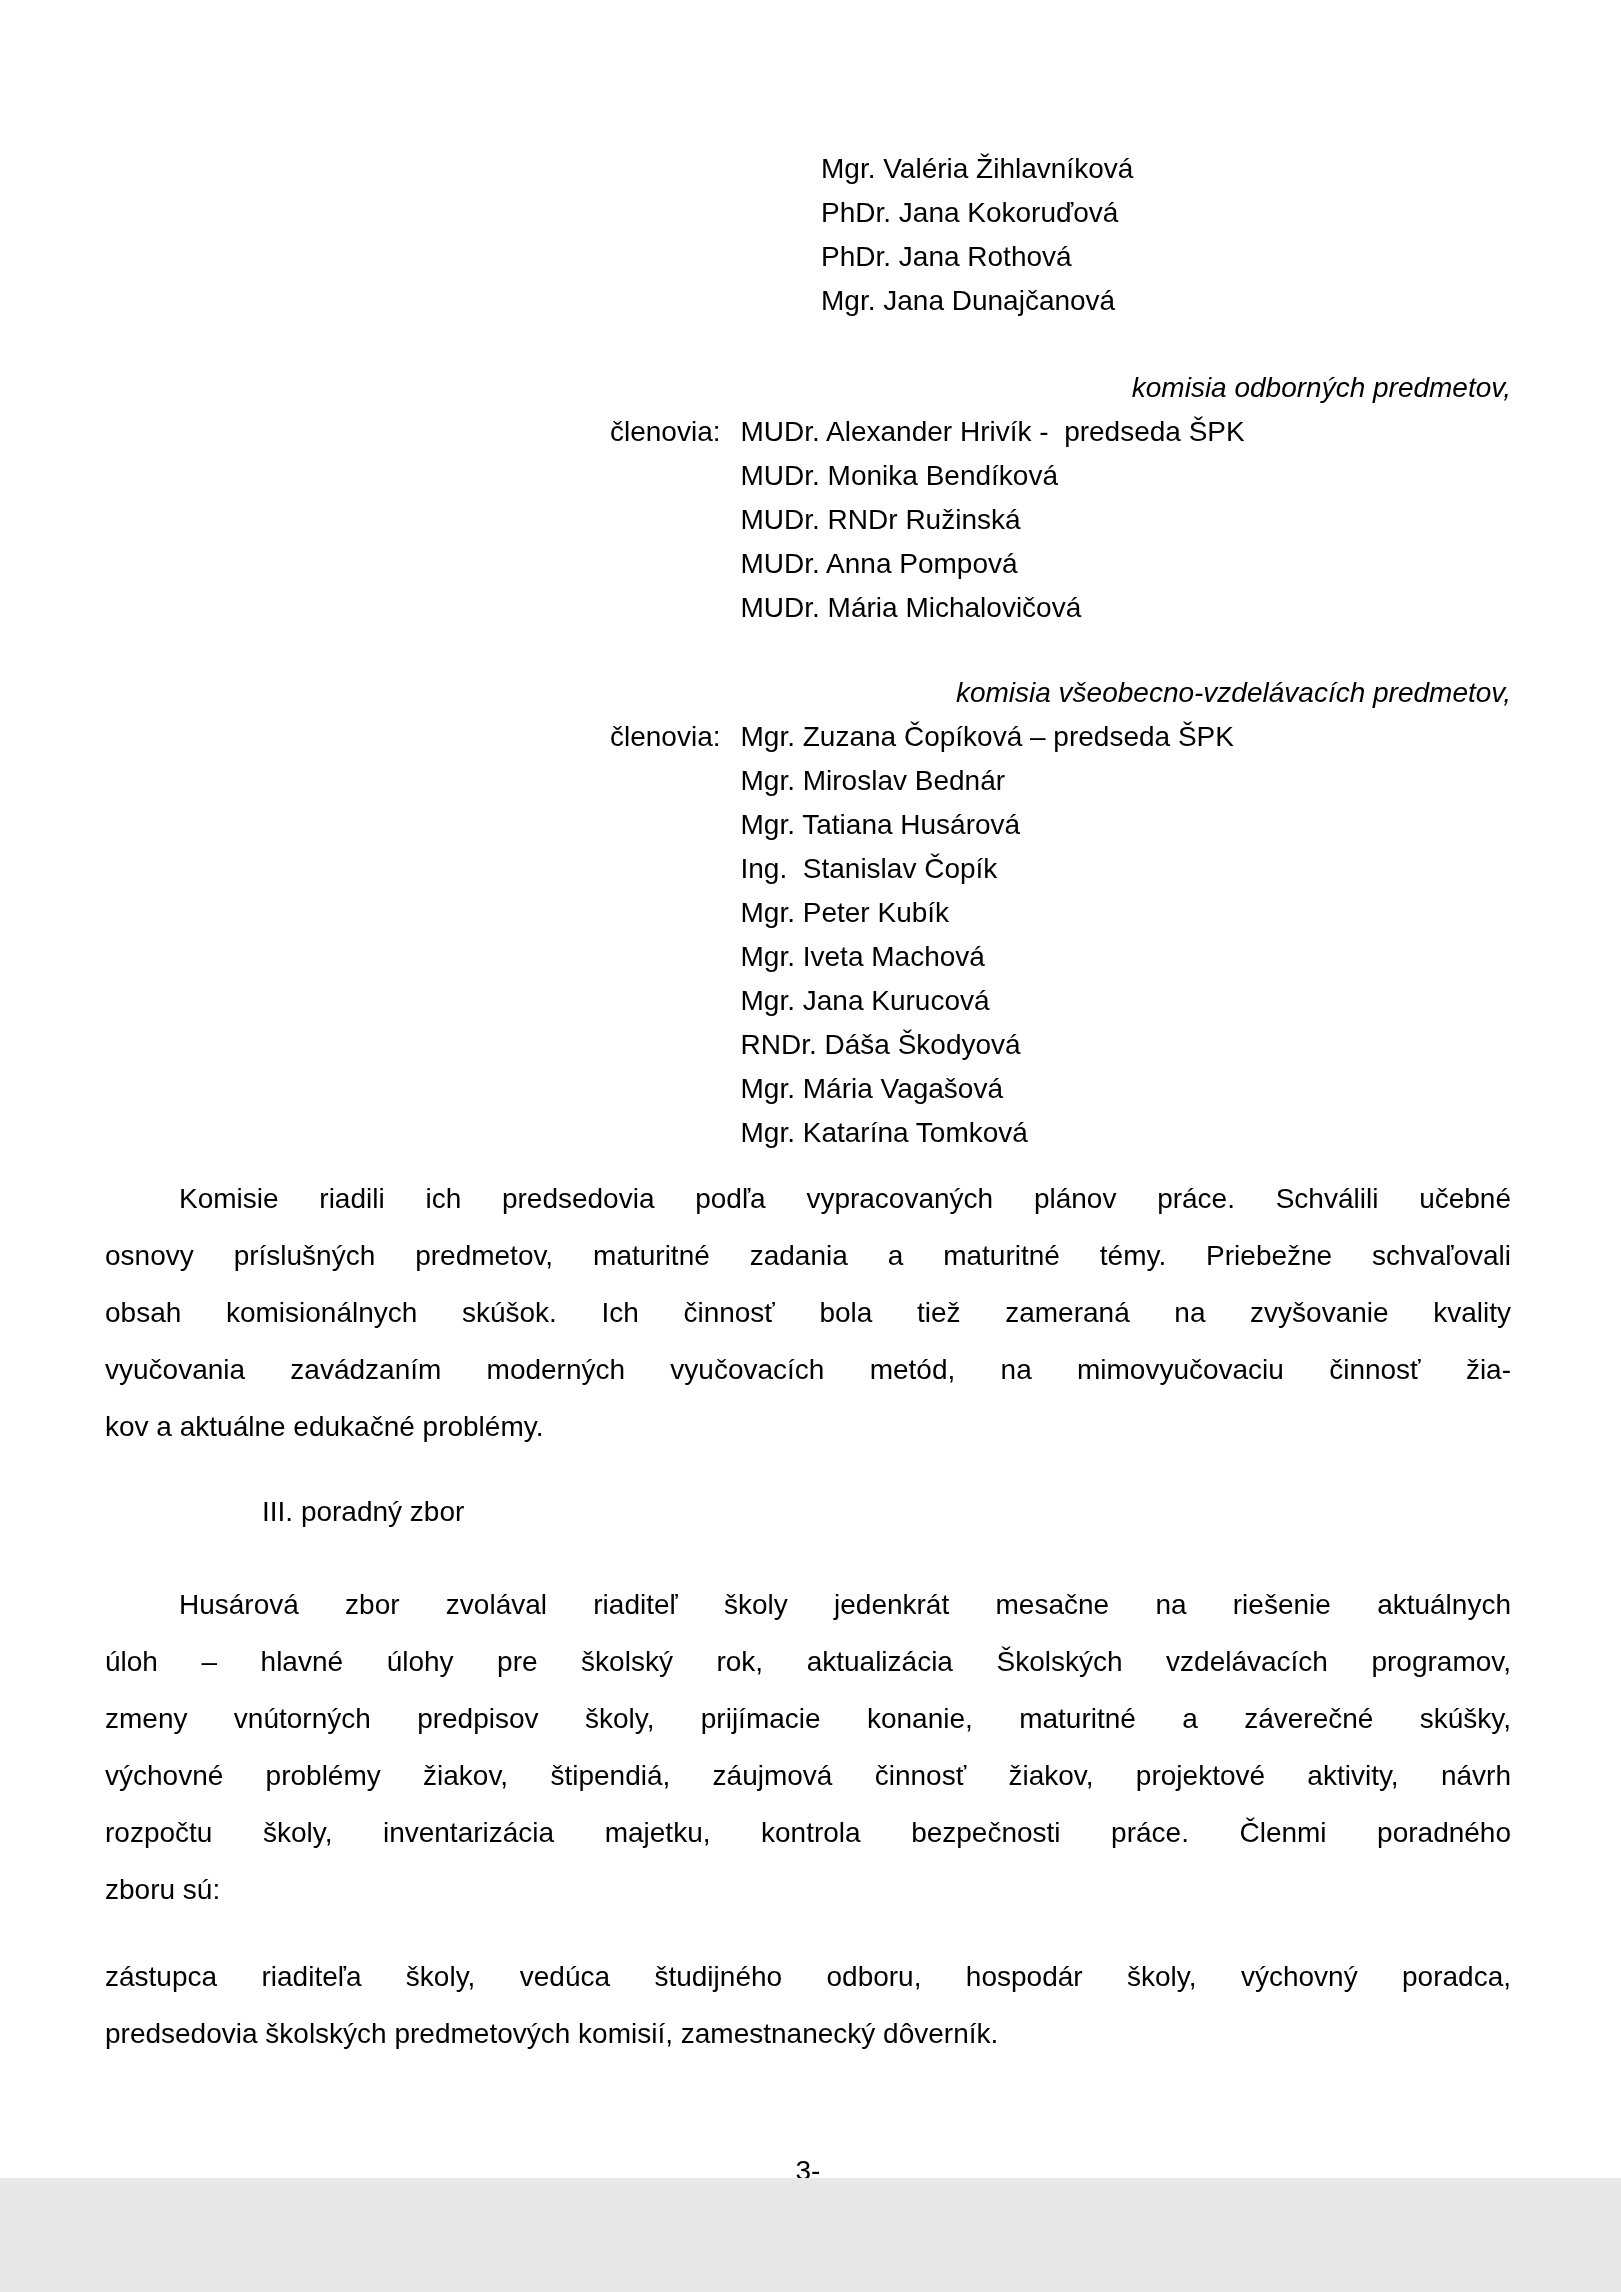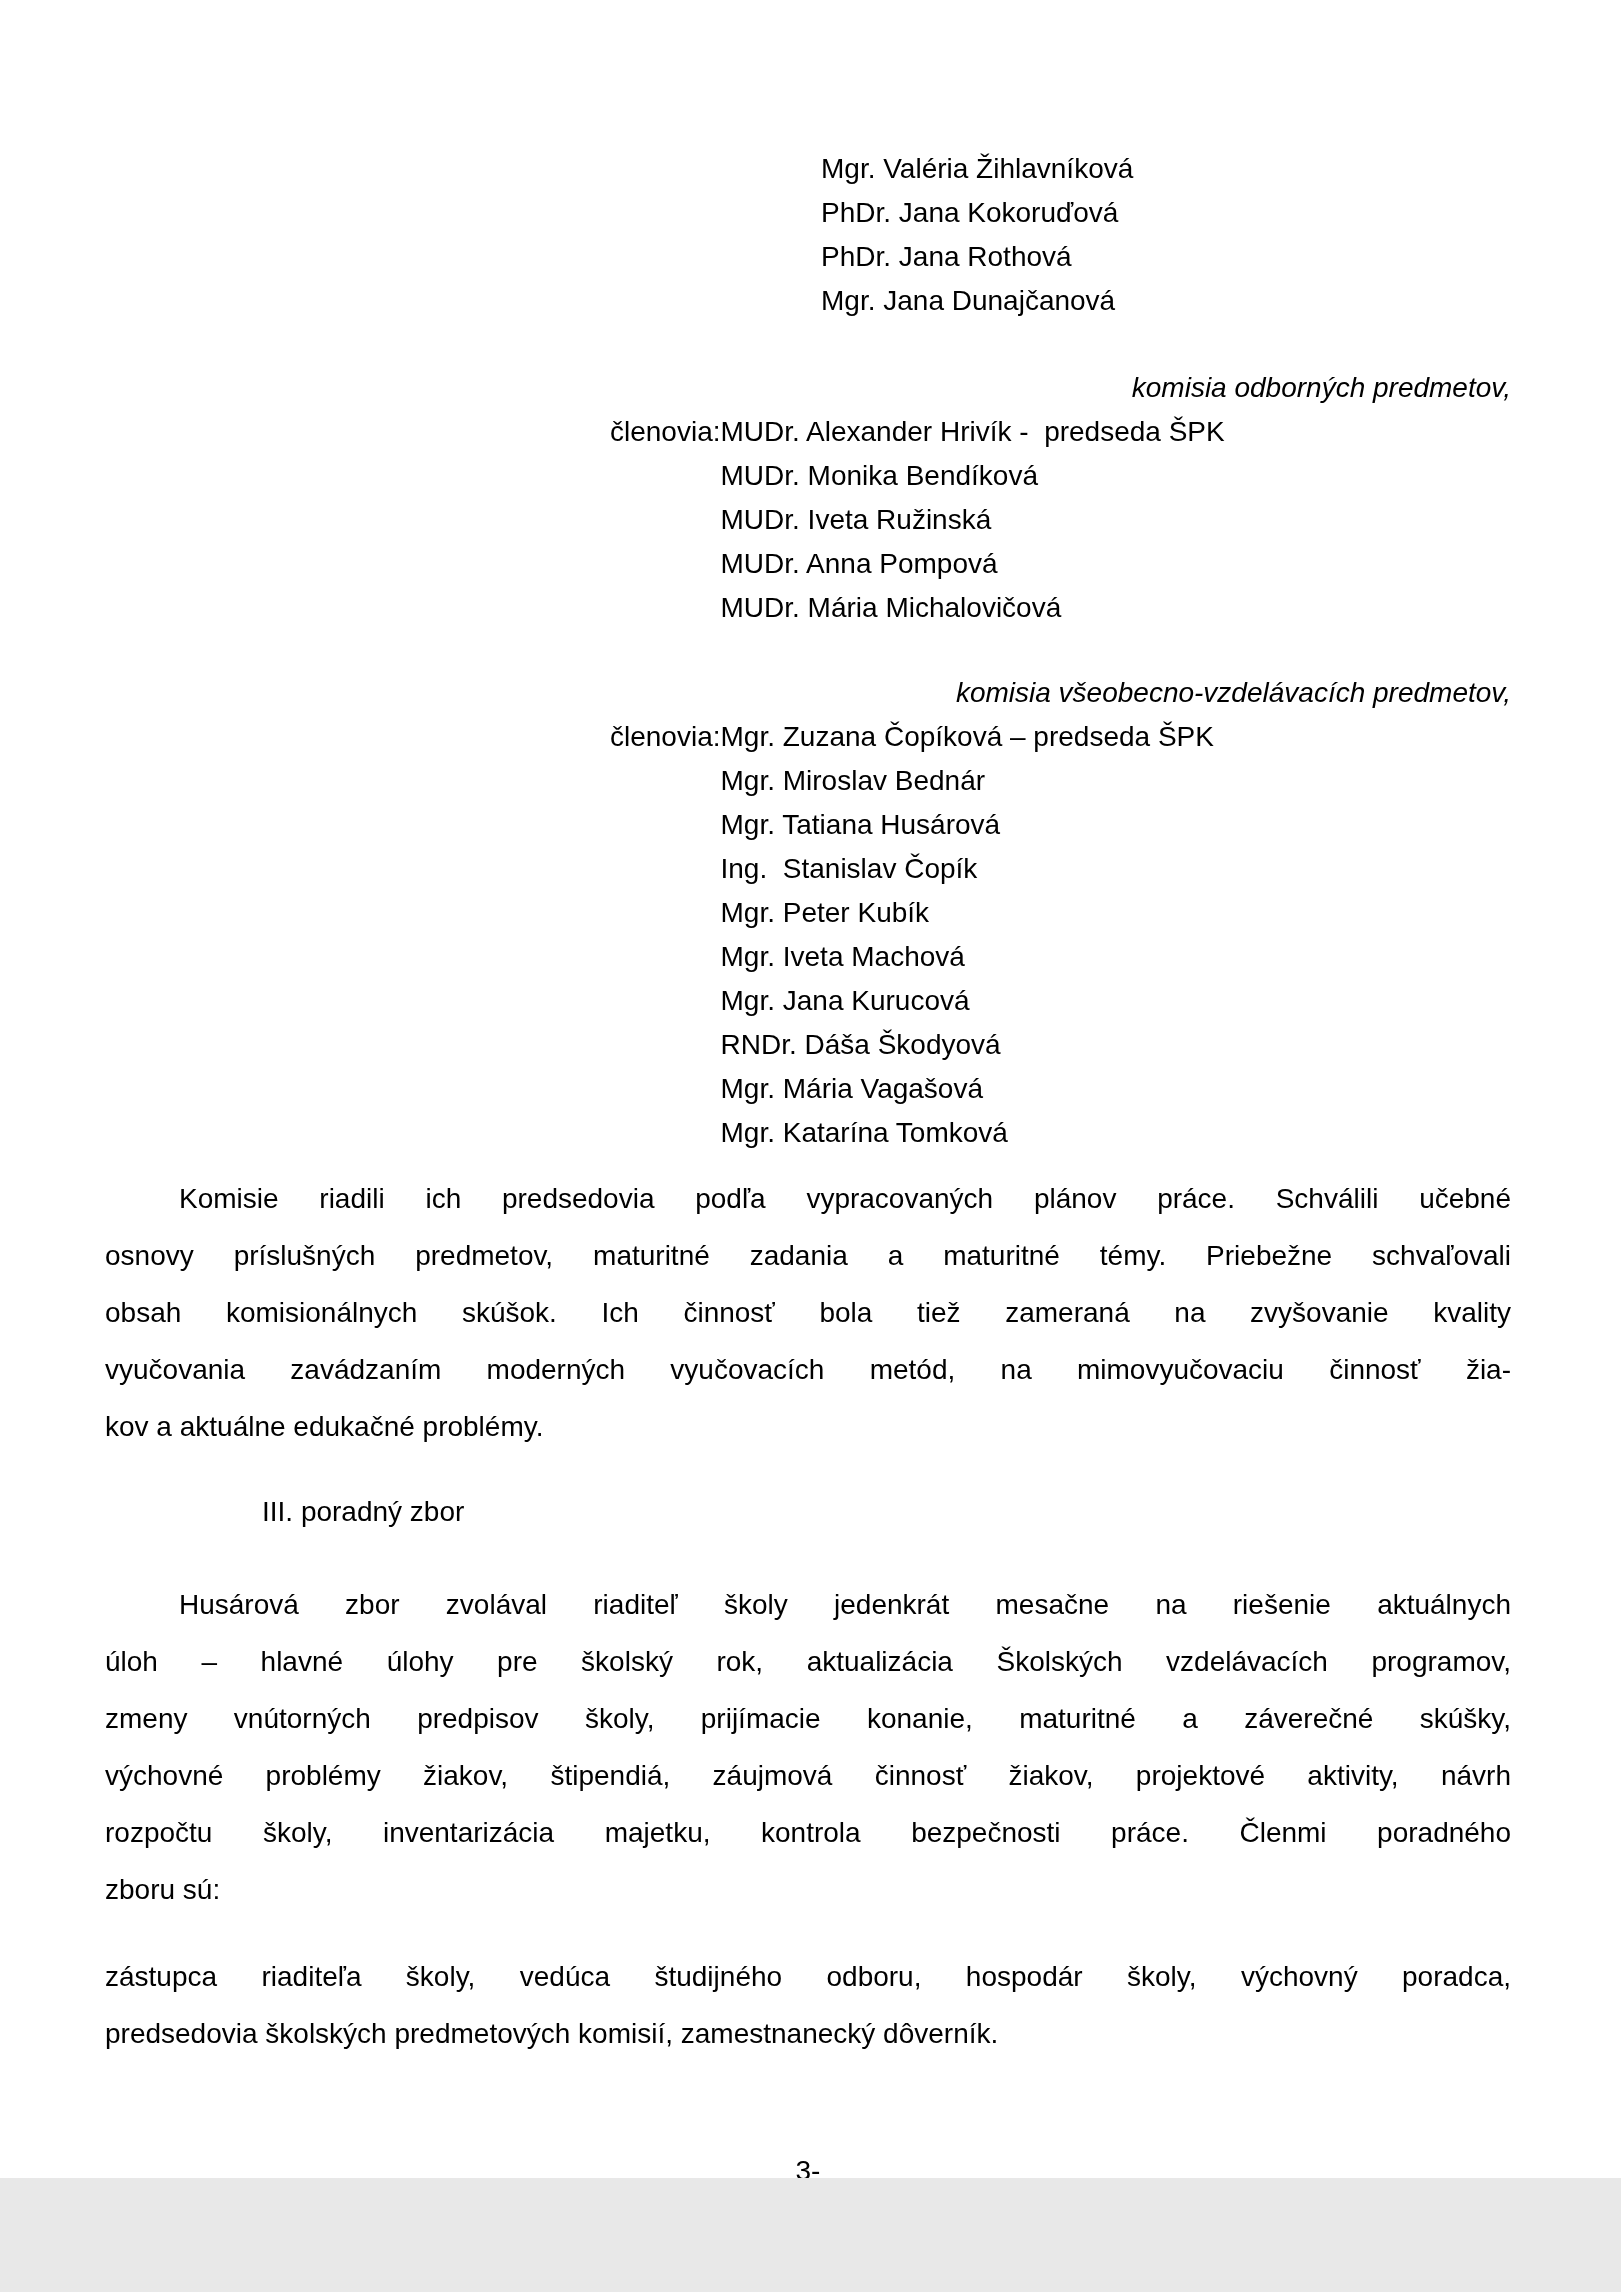--- a/index.html
+++ b/index.html
@@ -18,21 +18,21 @@
   }
 
   
   .signatories { margin-left: 716px; line-height: 44px; margin-bottom: 43px; }
   .sig-line { white-space: pre-wrap; }
 
   
   .committee-title { margin-left: 201px; font-style: italic; line-height: 44px; text-align: right; }
   .members-row { display: flex; align-items: flex-start; }
   .members-label { margin-left: 505px; line-height: 44px; flex: none; text-align: center; }
-  .members-list { margin-left: 0; line-height: 44px; }
+  .members-list { margin-left: 20px; line-height: 44px; }
   .member-line { white-space: pre-wrap; }
   .mb-42 { margin-bottom: 41px; }
   .mb-15 { margin-bottom: 14.7px; }
 
   
   .para .p-line {
     line-height: 57px;
     text-align: justify;
     text-align-last: justify;
   }
@@ -63,21 +63,21 @@
       <div class="sig-line">Mgr. Jana Dunajčanová</div>
     </div>
 
   <div class="committee">
     <div class="committee-title">komisia odborných predmetov,</div>
     <div class="members-row mb-42">
       <span class="members-label">členovia:</span>
       <div class="members-list">
           <div class="member-line">MUDr. Alexander Hrivík -  predseda ŠPK</div>
           <div class="member-line">MUDr. Monika Bendíková</div>
-          <div class="member-line">MUDr. Iveta Ružinská</div>
+          <div class="member-line">MUDr. RNDr Ružinská</div>
           <div class="member-line">MUDr. Anna Pompová</div>
           <div class="member-line">MUDr. Mária Michalovičová</div>
         </div>
     </div>
   </div>
 
   <div class="committee">
     <div class="committee-title">komisia všeobecno-vzdelávacích predmetov,</div>
     <div class="members-row mb-15">
       <span class="members-label">členovia:</span>

